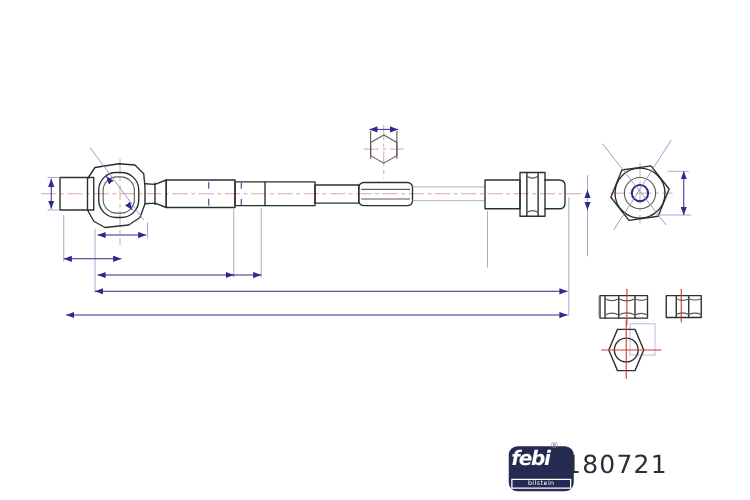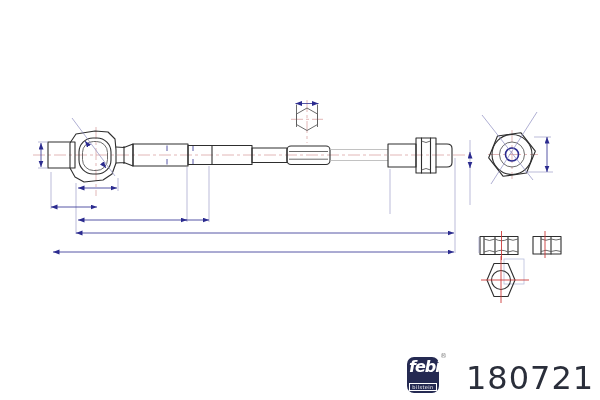--- a/index.html
+++ b/index.html
@@ -12,27 +12,27 @@
   .ol2  {stroke:var(--outline_light);fill:none;stroke-width:0.9;stroke-linejoin:round;}
   .thin {stroke:var(--thin_line);fill:none;stroke-width:0.8;}
   .cl   {stroke:var(--centerline_faint);fill:none;stroke-width:0.8;stroke-dasharray:12 3 3 3;}
   .cl2  {stroke:var(--centerline);fill:none;stroke-width:0.9;}
   .dim  {stroke:var(--dimension);fill:none;stroke-width:0.8;}
   .dimf {stroke:var(--dimension_faint);fill:none;stroke-width:0.7;}
   .ext  {stroke:var(--dimension_faint);fill:none;stroke-width:0.6;}
   .arrfill{fill:var(--dimension);}
 
   .logo{position:absolute;left:407px;top:357px;width:32px;height:36px;
-        background:var(--logo_bg);border-radius:7px;color:#fff;}
+        background:var(--logo_bg);border-radius:7px;color:#fff;padding-left:20px;}
   .logo .febi{position:absolute;top:0px;left:2px;font-size:16px;font-weight:bold;
         font-style:italic;letter-spacing:-1px;}
   .logo .bilstein{position:absolute;left:2px;right:2px;bottom:2px;border:1px solid #fff;
         font-size:5px;line-height:6px;text-align:center;letter-spacing:0.4px;}
   .reg{position:absolute;left:440px;top:352px;font-size:7px;color:#888;}
-  .partnum{position:absolute;left:466px;top:359px;font-size:32px;
+  .partnum{position:absolute;left:452px;top:359px;font-size:20px;
         color:var(--part_number_text);letter-spacing:1px;}
 </style>
 </head>
 <body>
 
 <svg width="600" height="400" viewBox="0 0 600 400">
   <defs>
     <marker id="arr" markerWidth="8" markerHeight="6" refX="6.5" refY="2.5" orient="auto-start-reverse" markerUnits="userSpaceOnUse">
       <path d="M0,0 L6.5,2.5 L0,5 z" class="arrfill"></path>
     </marker>

